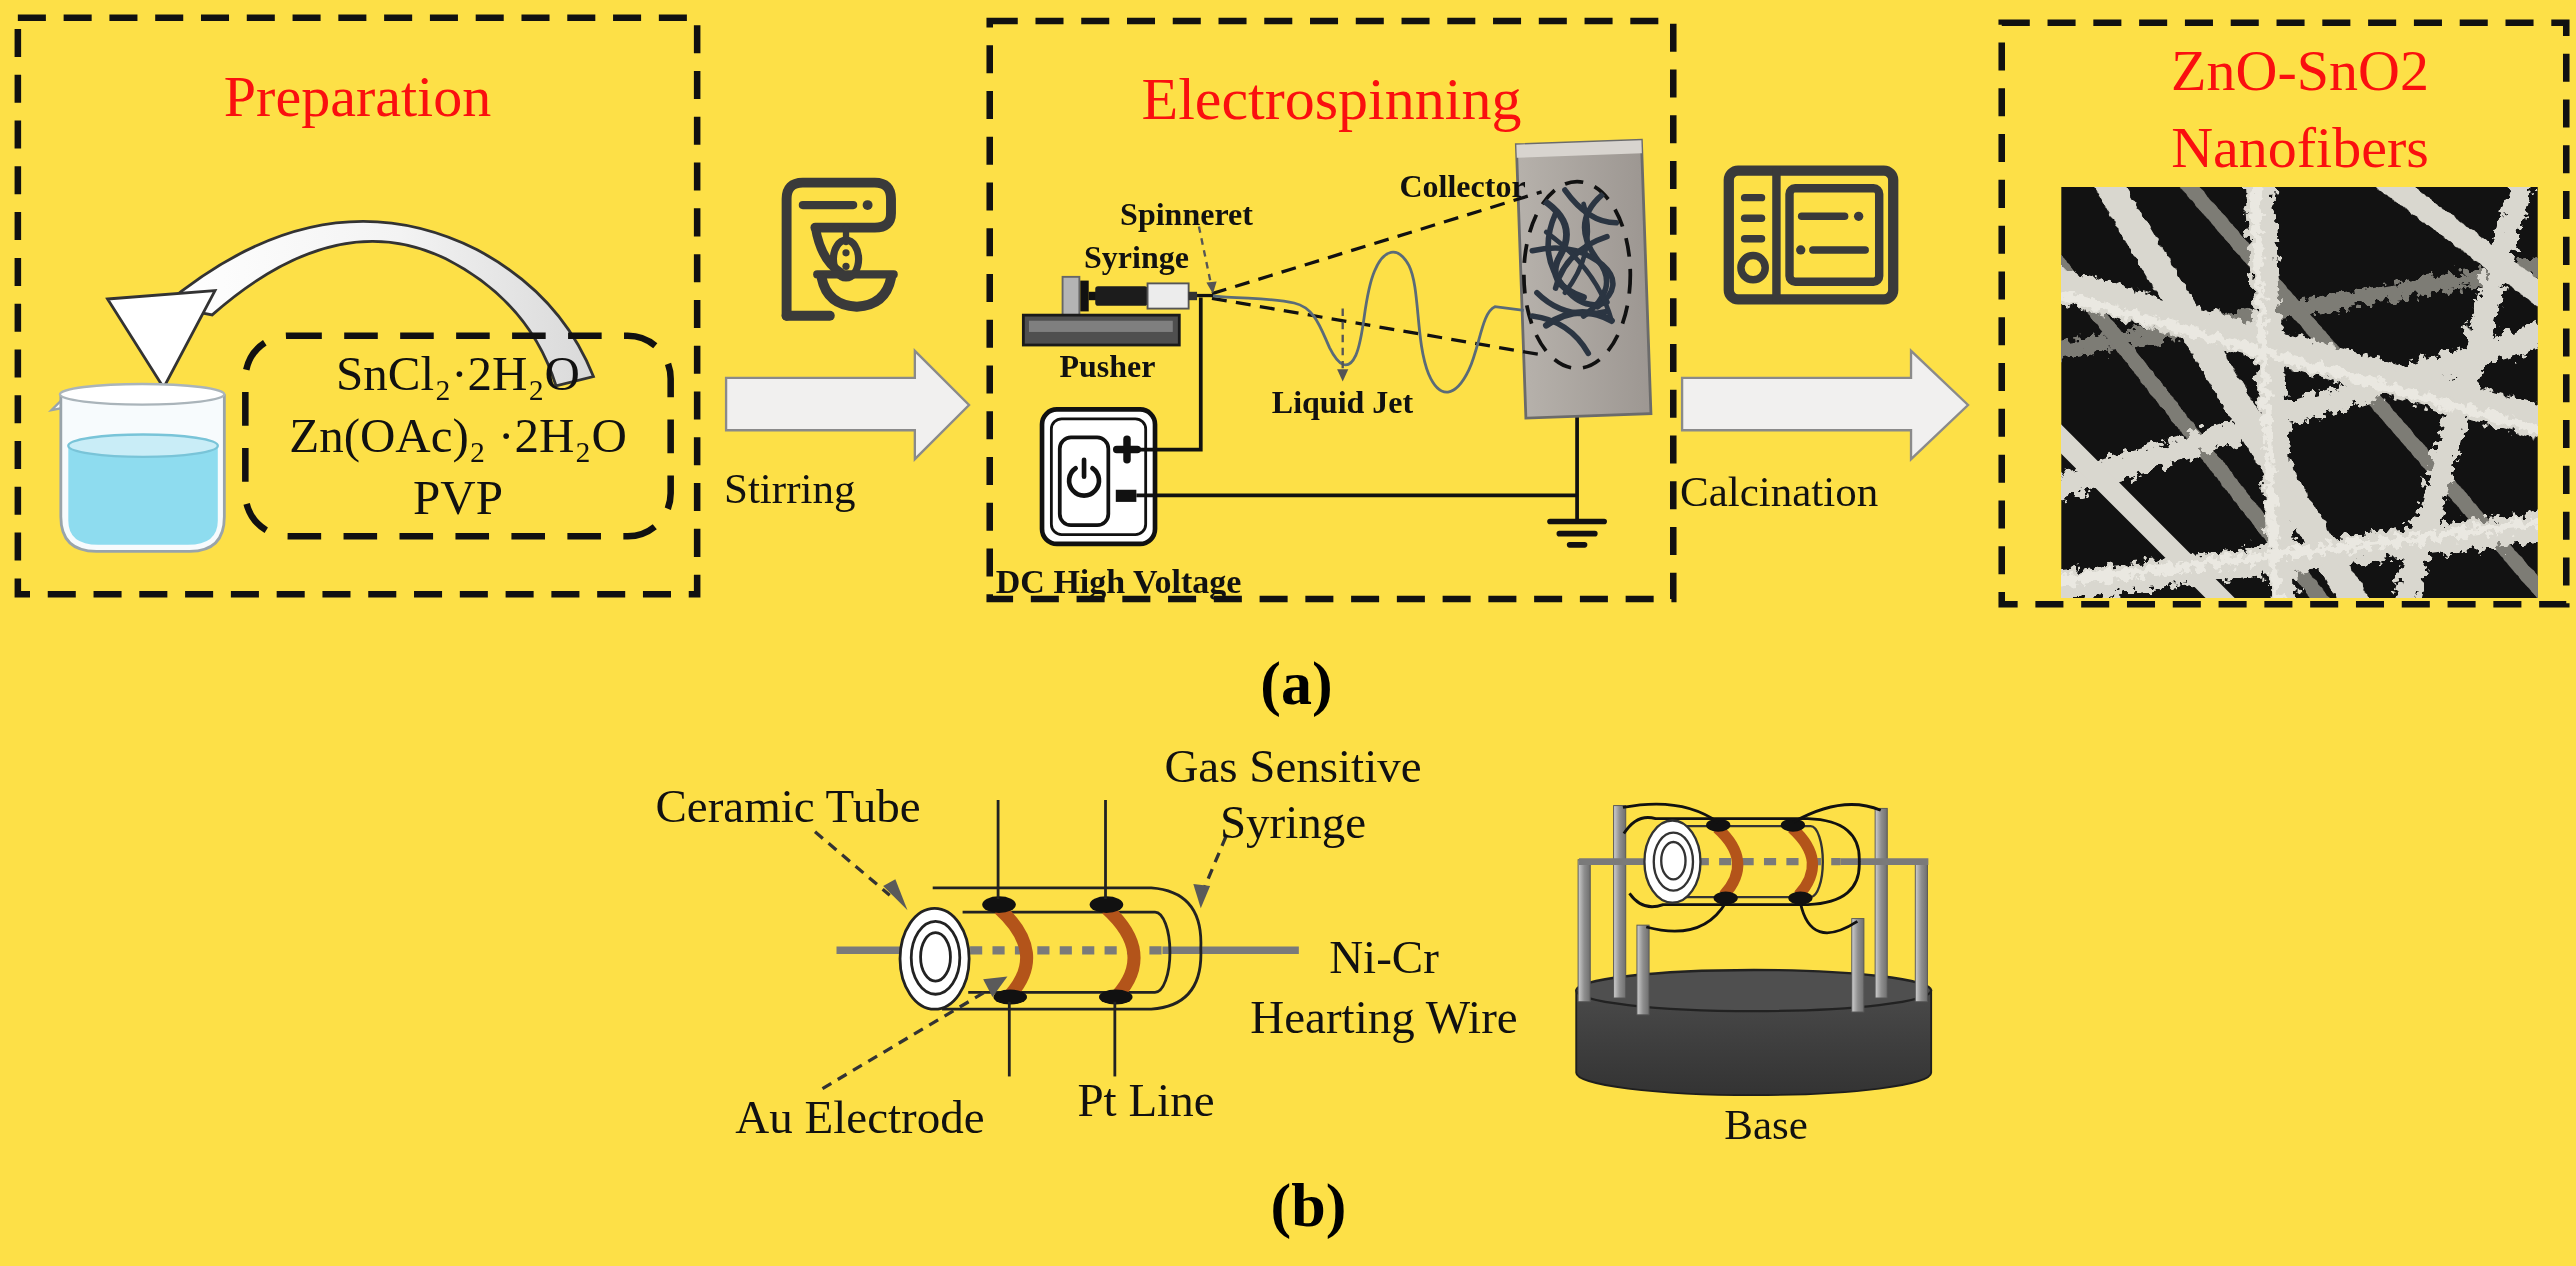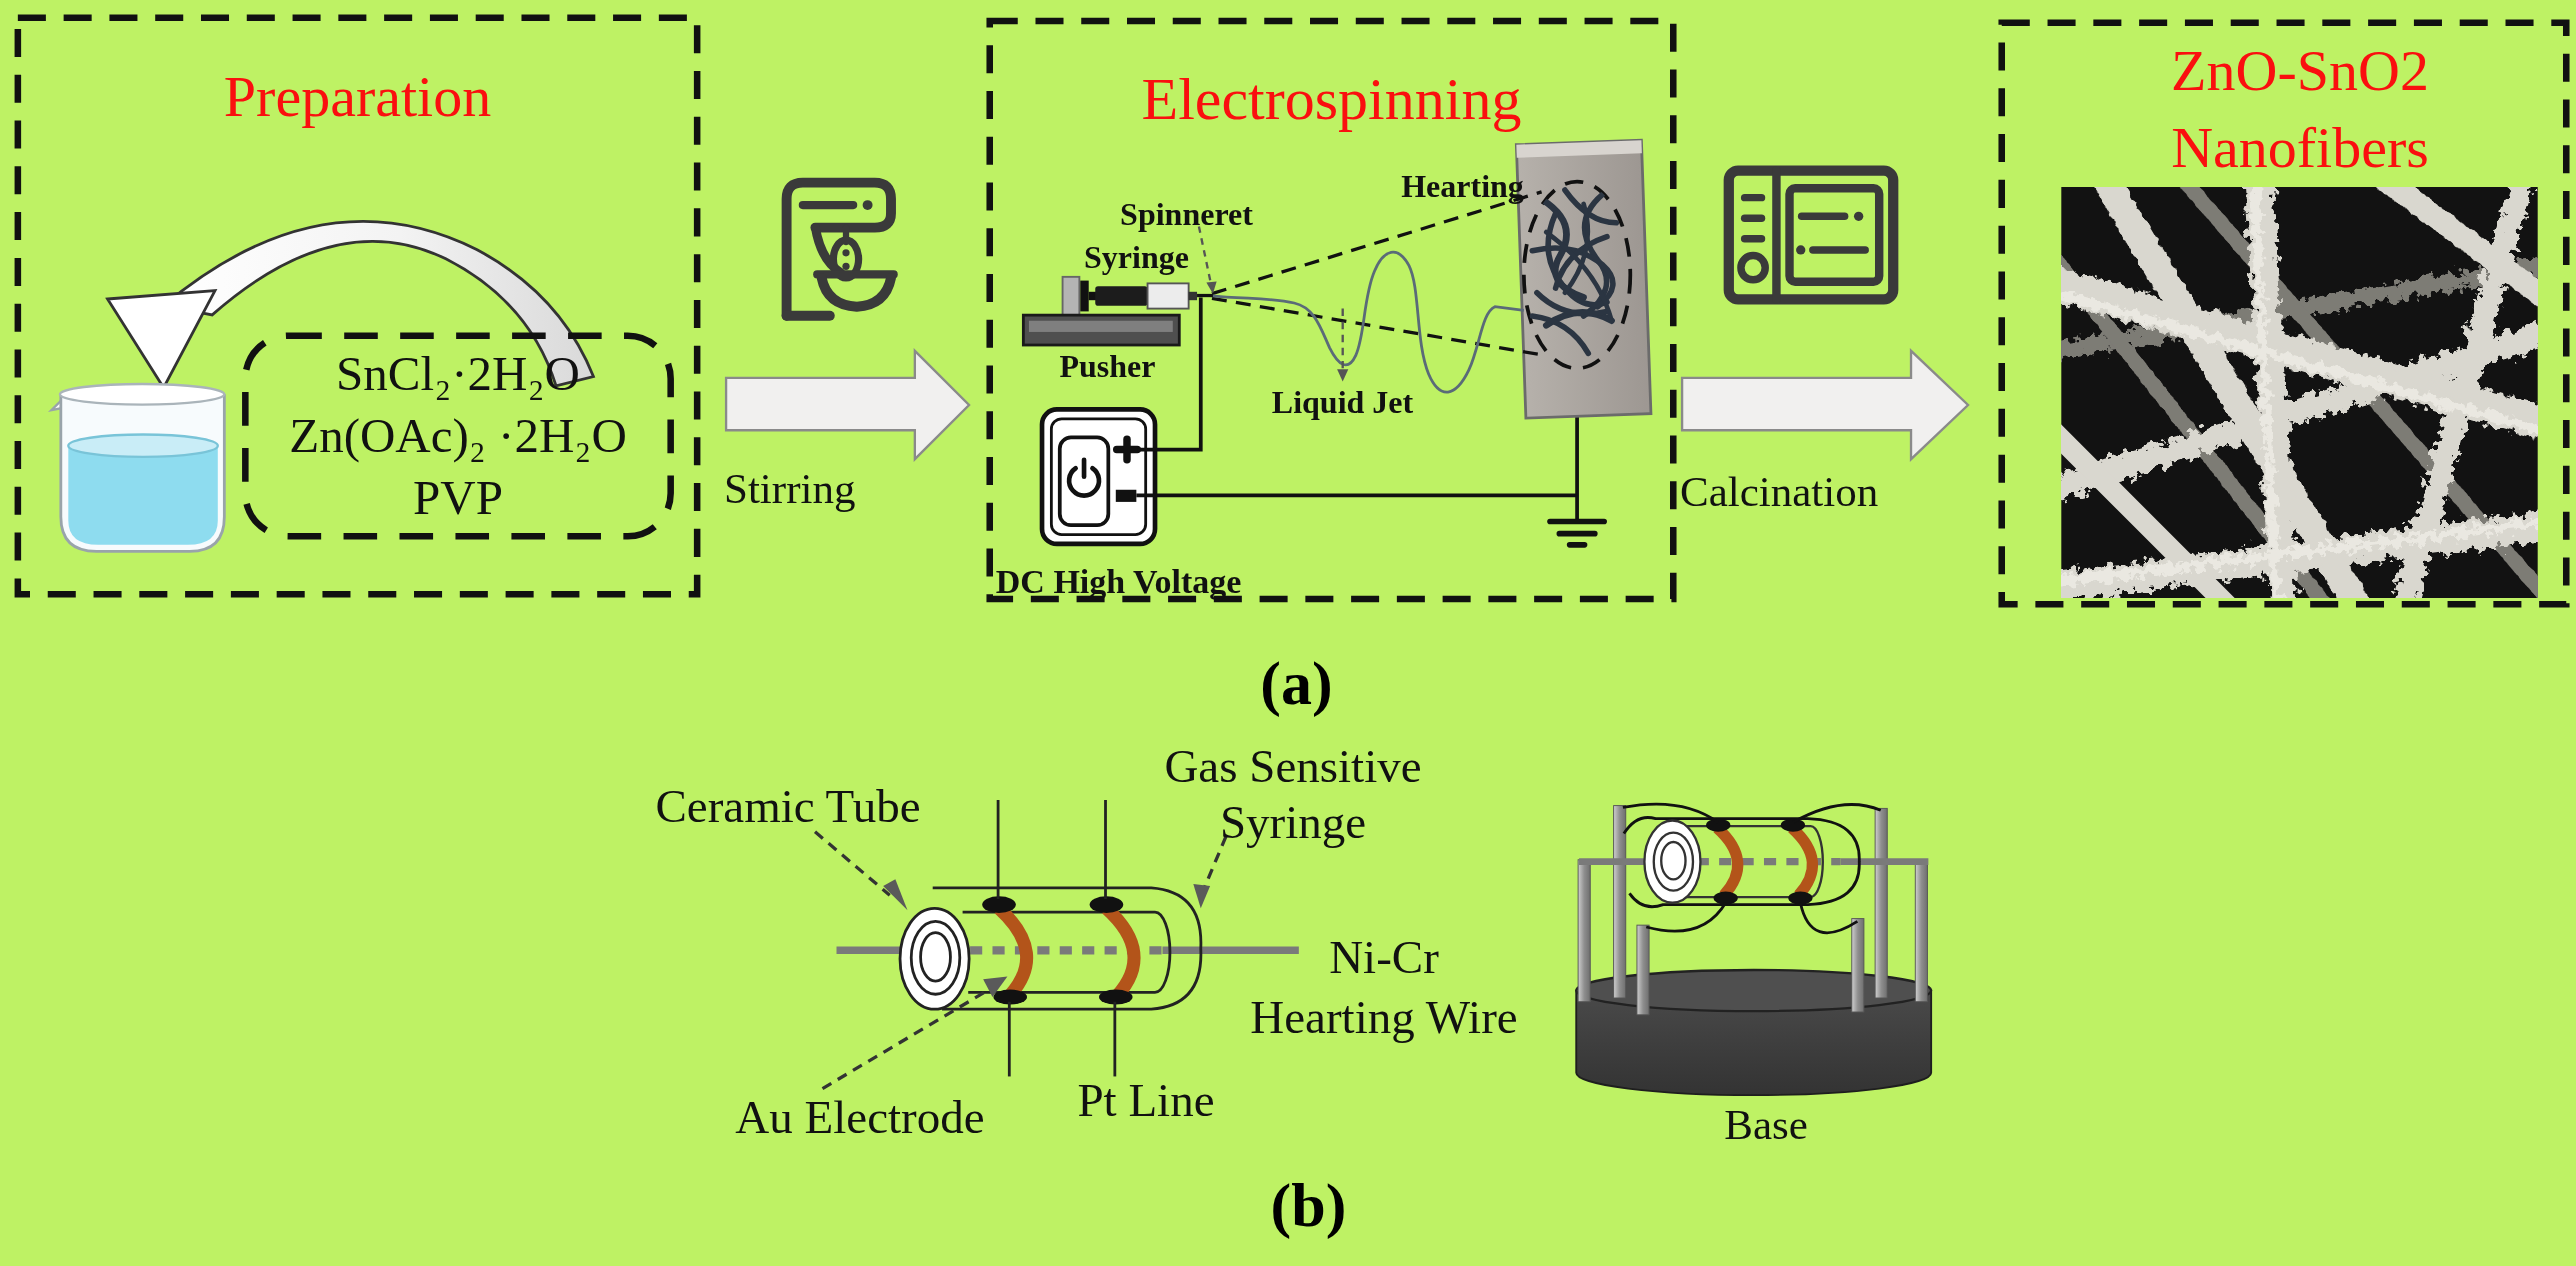--- a/index.html
+++ b/index.html
@@ -1,18 +1,18 @@
 <!DOCTYPE html>
 <html style="font-size:15px"><head>
 <meta charset="utf-8">
 <style>
   * { box-sizing: border-box; margin: 0; padding: 0; }
   html,body { background:#ffffff; }
   body { font-family: "Liberation Serif", serif; }
-  .canvas { position: relative; width: 2576px; height: 1266px; background:#bef264; overflow:hidden; }
+  .canvas { position: relative; width: 2576px; height: 1266px; background:#fde047; overflow:hidden; }
   .abs { position:absolute; }
   .dash-box { position:absolute; }
   .dash-box > svg.frame { position:absolute; inset:0; }
   .title-red { color:#fa0f0f; font-size:58px; text-align:center; line-height:75px; }
   .small-bold { font-weight:bold; font-size:32px; color:#111; text-align:center; white-space:nowrap; }
   .plain-label { font-size:47px; color:#111; text-align:center; white-space:nowrap; line-height:56px; }
   .step-label { font-size:43px; color:#111; white-space:nowrap; }
   .caption { font-weight:bold; font-size:62px; color:#000; text-align:center; }
   .chem-box { position:absolute; left:227px; top:318px; width:434px; height:208px;
               display:flex; flex-direction:column; justify-content:center; align-items:center; }
@@ -174,21 +174,21 @@
       <g>
         <path d="M 382 312 V 376" stroke="#555" stroke-width="2.5" stroke-dasharray="8 6" fill="none"></path>
         <polygon points="382,390 376,377 388,377" fill="#555"></polygon>
       </g>
     </svg>
 
     <div class="small-bold abs" style="left:107px; top:179px; width:187px;">Spinneret</div>
     <div class="small-bold abs" style="left:57px; top:222px; width:187px;">Syringe</div>
     <div class="small-bold abs" style="left:28px; top:331px; width:187px;">Pusher</div>
     <div class="small-bold abs" style="left:263px; top:367px; width:187px;">Liquid Jet</div>
-    <div class="small-bold abs" style="left:383px; top:151px; width:187px;">Hearting</div>
+    <div class="small-bold abs" style="left:383px; top:151px; width:187px;">Collector</div>
     <div class="small-bold abs" style="left:5.6px; top:546px; width:254px; font-size:34px;">DC High Voltage</div>
   </div>
 
   <svg class="abs" style="left:1722px; top:164px;" width="178" height="142" viewBox="0 0 190 152">
     <g stroke="#3a3a3a" fill="none" stroke-linecap="round" stroke-linejoin="round">
       <rect x="7" y="7" width="176" height="138" rx="10" stroke-width="11"></rect>
       <path d="M 58 7 V 145" stroke-width="9"></path>
       <path d="M 24 36 H 42" stroke-width="8"></path>
       <path d="M 24 58 H 42" stroke-width="8"></path>
       <path d="M 24 80 H 42" stroke-width="8"></path>

